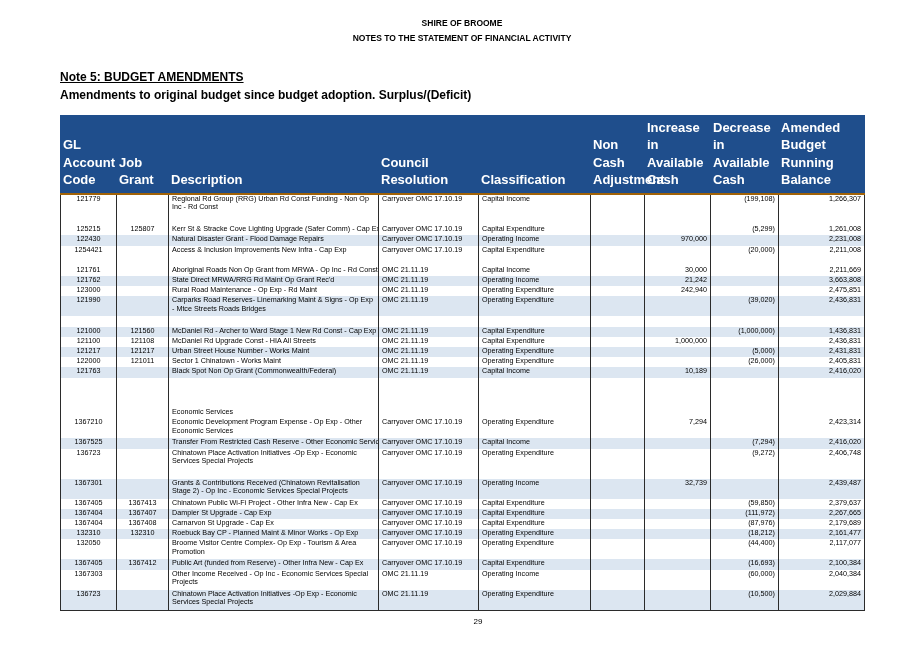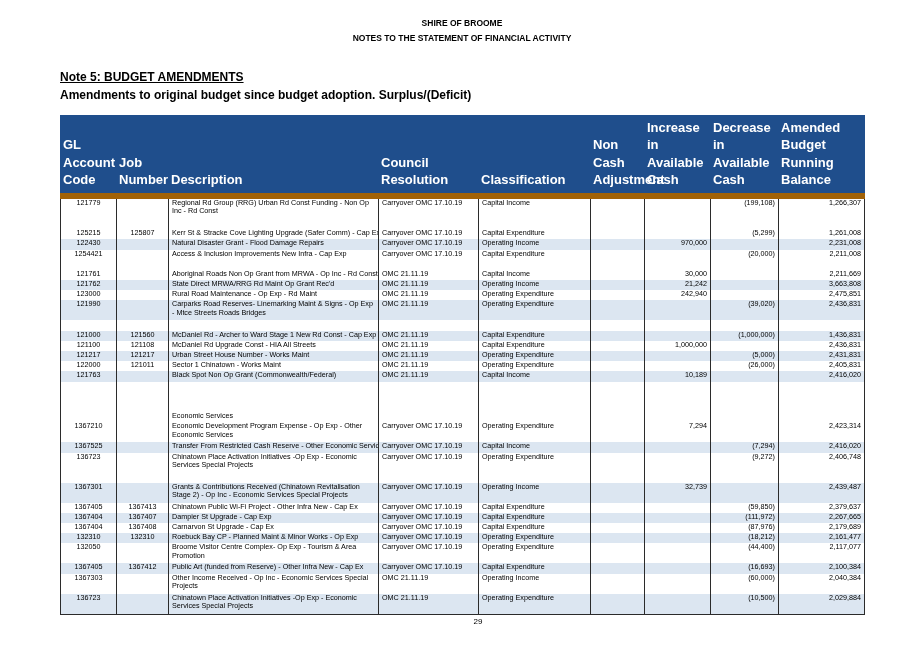--- a/index.html
+++ b/index.html
@@ -76,21 +76,21 @@
   }
   tr.blank td {
     height: 10.2px;
   }
   td.c { text-align: center; }
   td.r { text-align: right; }
   td.l { text-align: left; }
   td.shaded { background: #dce6f1; }
   td.red { color: #c0392b; }
   tr.last-row td { border-bottom: 1px solid #2b2b2b; }
-  tr.first-row td { border-top: 6px solid #a16207; }
+  tr.first-row td { border-top: 2px solid #a16207; }
   .page-number {
     position: absolute;
     bottom: 27px;
     left: 16px;
     width: 924px;
     text-align: center;
     font-size: 8px;
     color: #000;
   }
 </style>
@@ -117,21 +117,21 @@
       <col style="width:100px">
       <col style="width:112px">
       <col style="width:54px">
       <col style="width:66px">
       <col style="width:68px">
       <col style="width:86px">
     </colgroup>
     <thead>
       <tr>
         <th>GL Account Code</th>
-        <th>Job Number</th>
+        <th>Job Grant</th>
         <th>Description</th>
         <th>Council Resolution</th>
         <th>Classification</th>
         <th>Non Cash Adjustment</th>
         <th>Increase in Available Cash</th>
         <th>Decrease in Available Cash</th>
         <th>Amended Budget Running Balance</th>
       </tr>
     </thead>
     <tbody id="table-body">

